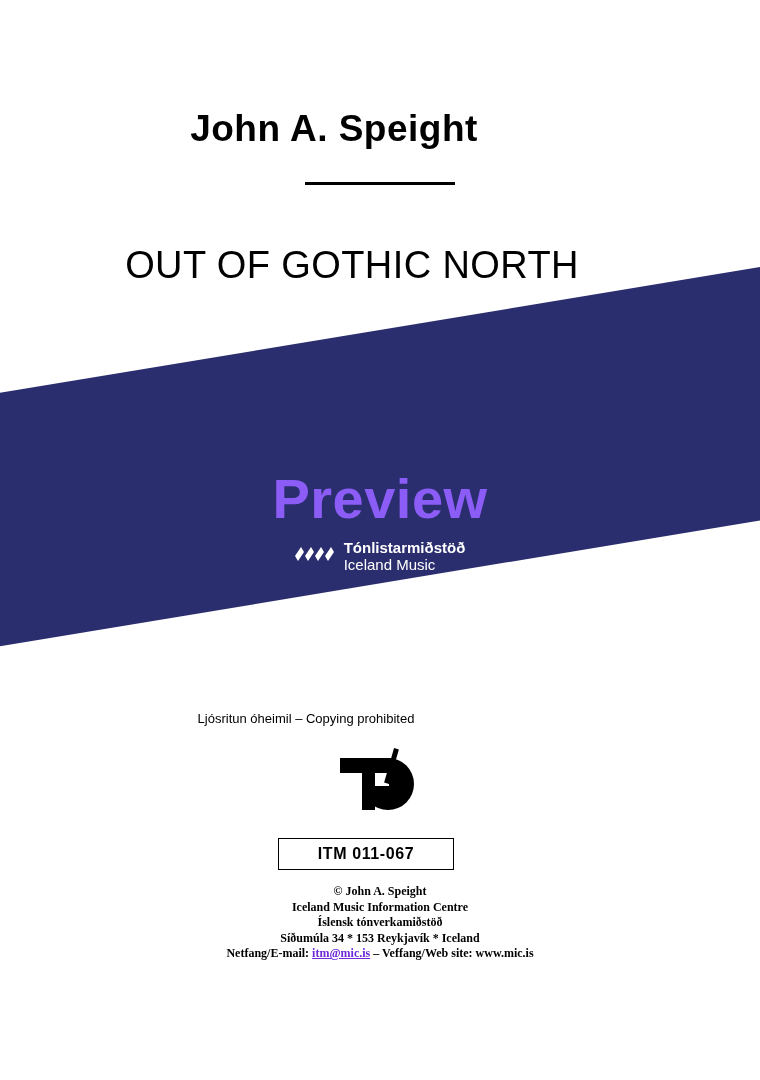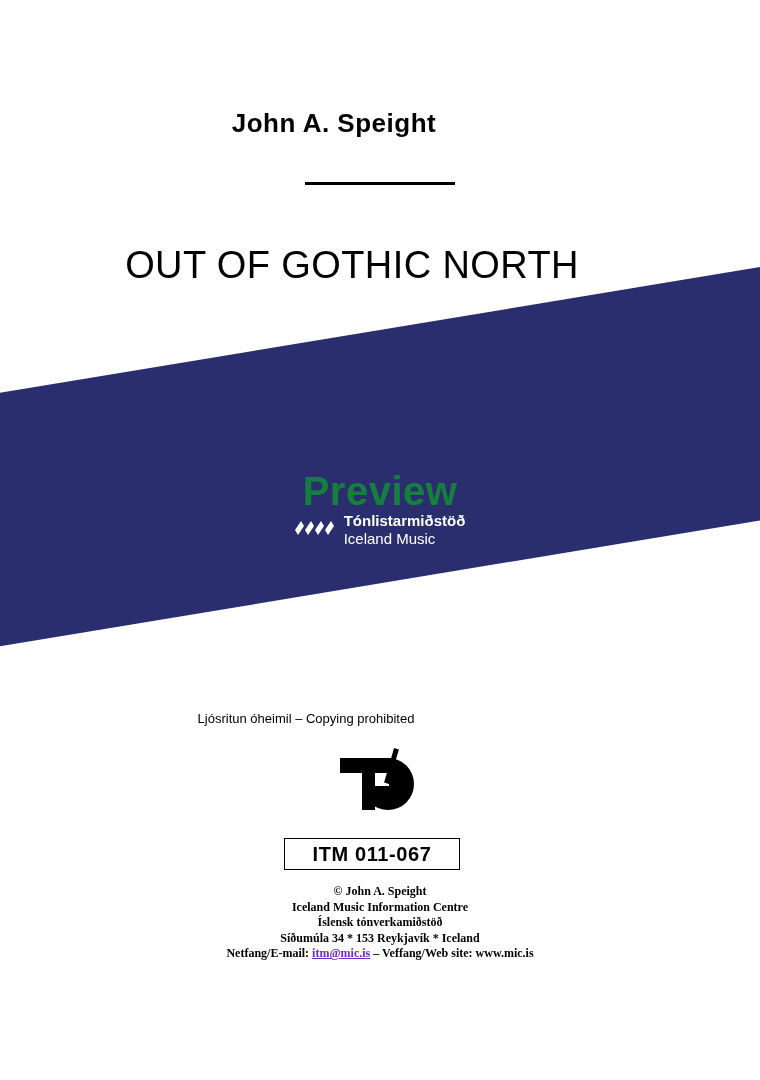--- a/index.html
+++ b/index.html
@@ -20,21 +20,21 @@
     margin: 0 auto;
   }
 
   
   .composer {
     position: absolute;
     top: 108px;
     left: 0;
     width: 668px;
     text-align: center;
-    font-size: 26px;
+    font-size: 37px;
     font-weight: bold;
     letter-spacing: 0.5px;
   }
   .rule {
     position: absolute;
     top: 182px;
     left: 305px;
     width: 150px;
     height: 3px;
     background: #000000;
@@ -89,27 +89,28 @@
   }
   .banner-content {
     position: absolute;
     left: 0;
     top: 470px;
     width: 760px;
     text-align: center;
     pointer-events: none;
   }
   .preview-word {
-    font-size: 40px;
-    font-weight: bold;
-    color: #15803d;
+    font-size: 56px;
+    font-weight: bold;
+    color: #8b5cf6;
     letter-spacing: 0.5px;
     line-height: 1.05;
   }
   .logo-row {
+    margin-top: 10px;
     display: flex;
     align-items: center;
     justify-content: center;
     gap: 9px;
   }
   .logo-mark {
     display: block;
   }
   .logo-text {
     text-align: left;
@@ -175,28 +176,28 @@
     top: 0px;
     width: 5px;
     height: 36px;
     background: #000000;
     transform: rotate(16deg);
   }
 
   .itm-box {
     position: absolute;
     top: 838px;
-    left: 284px;
+    left: 278px;
     width: 174px;
     height: 30px;
     border: 1.5px solid #000000;
     display: flex;
     align-items: center;
     justify-content: center;
-    font-size: 20px;
+    font-size: 16px;
     font-weight: bold;
     letter-spacing: 0.6px;
   }
 
   .imprint {
     position: absolute;
     top: 884px;
     left: 0;
     width: 760px;
     text-align: center;

